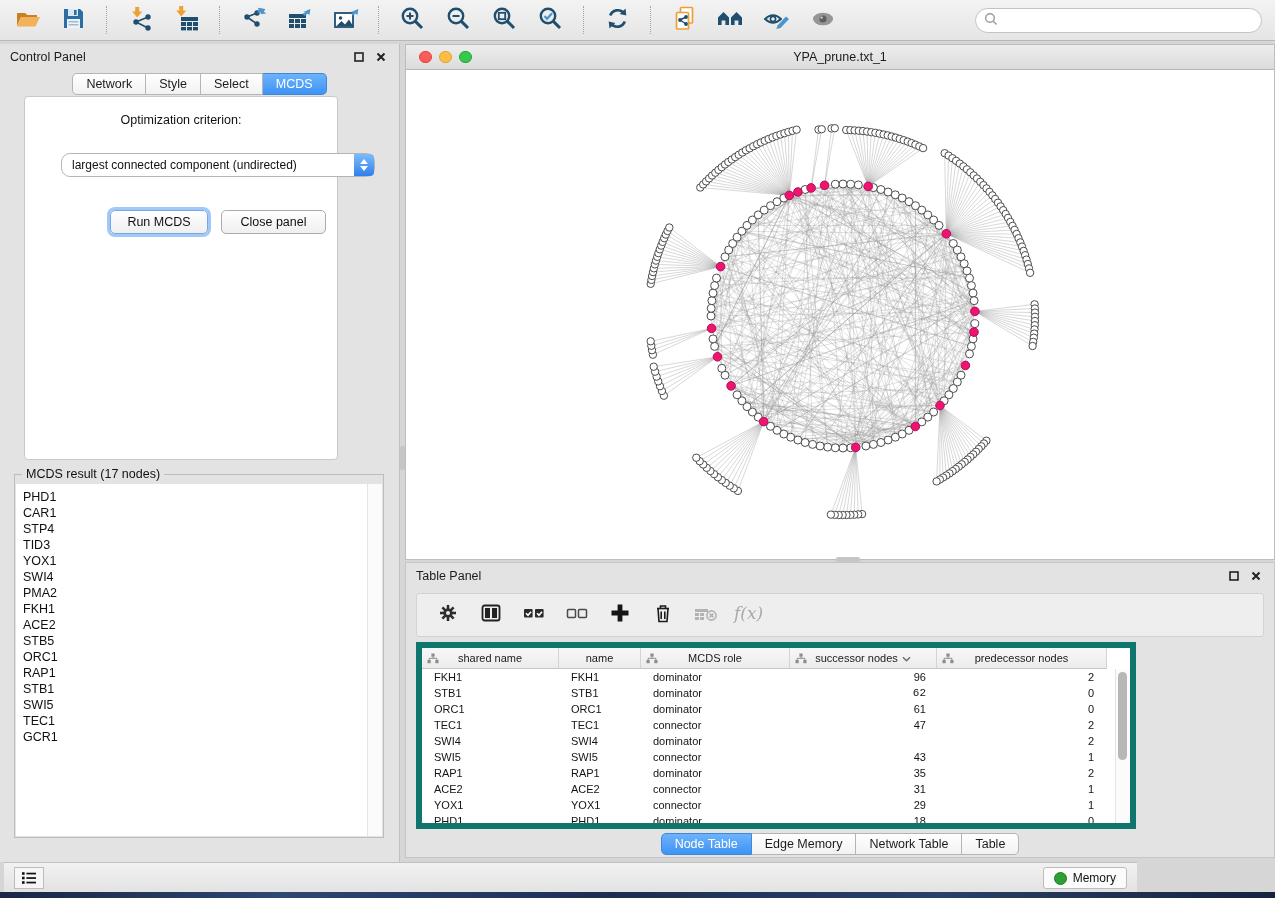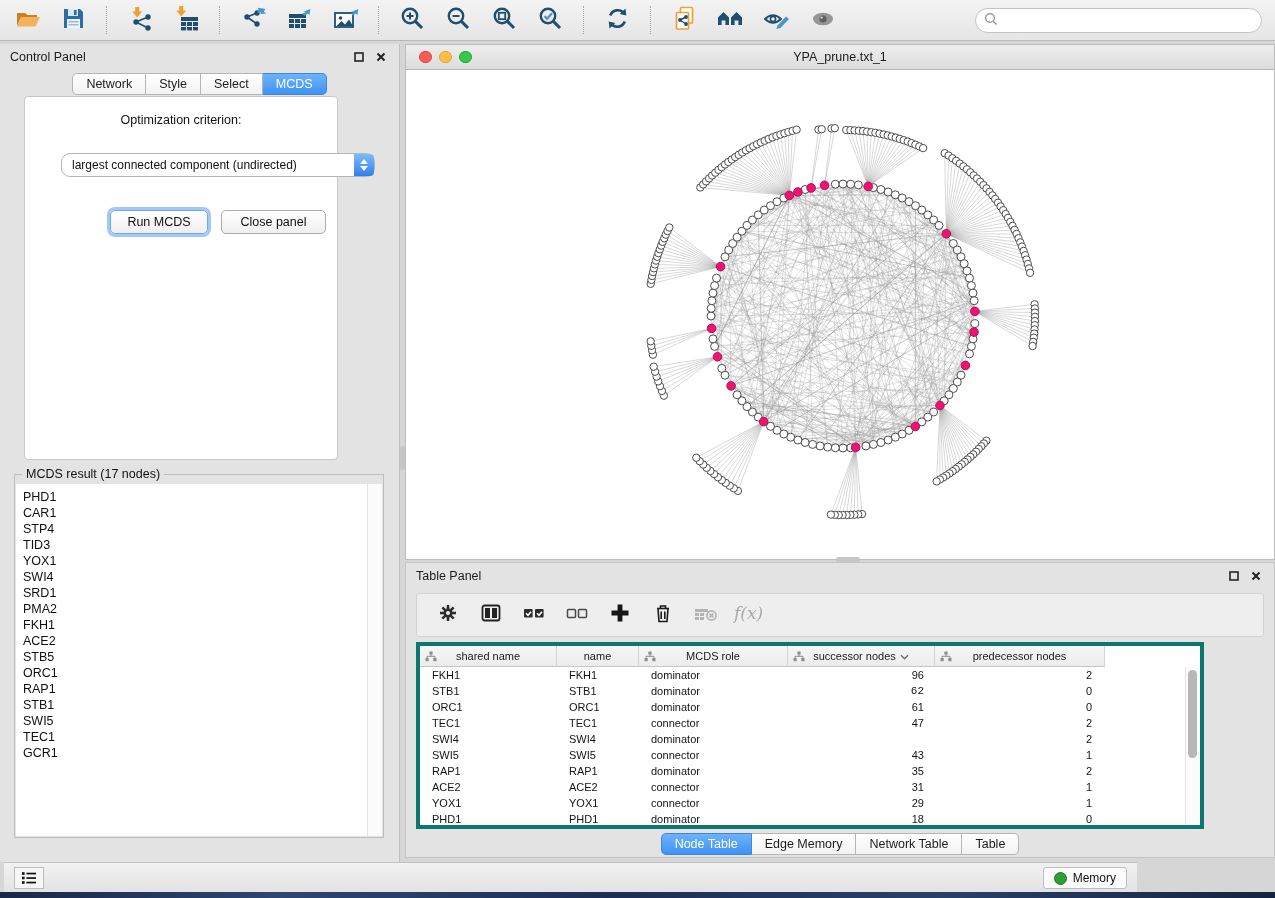--- a/index.html
+++ b/index.html
@@ -61,22 +61,22 @@
   #light-yellow{left:33px;background:#fdbe41;border:1px solid #dfa338;}
   #light-green{left:53px;background:#35c94b;border:1px solid #2aa13c;}
   #graph-svg{position:absolute;left:0;top:24px;}
 
   
   #table-panel{position:absolute;left:405px;top:562px;width:870px;height:296px;background:#e3e3e3;
     border:1px solid #c5c5c5;box-sizing:border-box;}
   #tp-toolbar{position:absolute;left:10px;top:30px;width:848px;height:44px;box-sizing:border-box;
     background:#eeeeee;border:1px solid #d2d2d2;border-radius:3px;display:flex;align-items:center;gap:21px;padding-left:20px;}
   .tp-ic{width:22px;height:22px;display:flex;align-items:center;justify-content:center;}
-  #table-wrap{position:absolute;left:10px;top:79px;width:788px;height:187px;box-sizing:border-box;
-    background:#fff;border:4px solid #0f766e;overflow:hidden;}
+  #table-wrap{position:absolute;left:10px;top:79px;width:720px;height:187px;box-sizing:border-box;
+    background:#fff;border:6px solid #0f766e;overflow:hidden;}
   #thead{display:flex;height:21px;}
   .th{position:relative;box-sizing:border-box;height:21px;background:linear-gradient(#f7f7f7,#ececec);
     border-right:1px solid #d4d4d4;border-bottom:1px solid #c6c6c6;display:flex;align-items:center;
     justify-content:center;font-size:11px;color:#1a1a1a;gap:4px;}
   .th .tree{position:absolute;left:5px;top:5px;}
   .tr{display:flex;height:16px;}
   .td{box-sizing:border-box;font-size:11px;line-height:16px;color:#141414;white-space:nowrap;overflow:hidden;padding-left:12px;}
   .td.num{text-align:right;padding-left:0;padding-right:11px;}
   #tbl-scroll{position:absolute;right:0;top:21px;bottom:0;width:14px;background:#fbfbfb;border-left:1px solid #e3e3e3;}
   #tbl-thumb{position:absolute;left:2px;top:3px;width:9px;height:88px;border-radius:5px;background:#b7b7b7;}
@@ -297,21 +297,20 @@
     </div>
     <div id="groupbox">
       <span id="groupbox-title">MCDS result (17 nodes)</span>
       <div id="mcds-list">
           <div>PHD1</div>
           <div>CAR1</div>
           <div>STP4</div>
           <div>TID3</div>
           <div>YOX1</div>
           <div>SWI4</div>
-          <div>SRD1</div>
           <div>PMA2</div>
           <div>FKH1</div>
           <div>ACE2</div>
           <div>STB5</div>
           <div>ORC1</div>
           <div>RAP1</div>
           <div>STB1</div>
           <div>SWI5</div>
           <div>TEC1</div>
           <div>GCR1</div>

